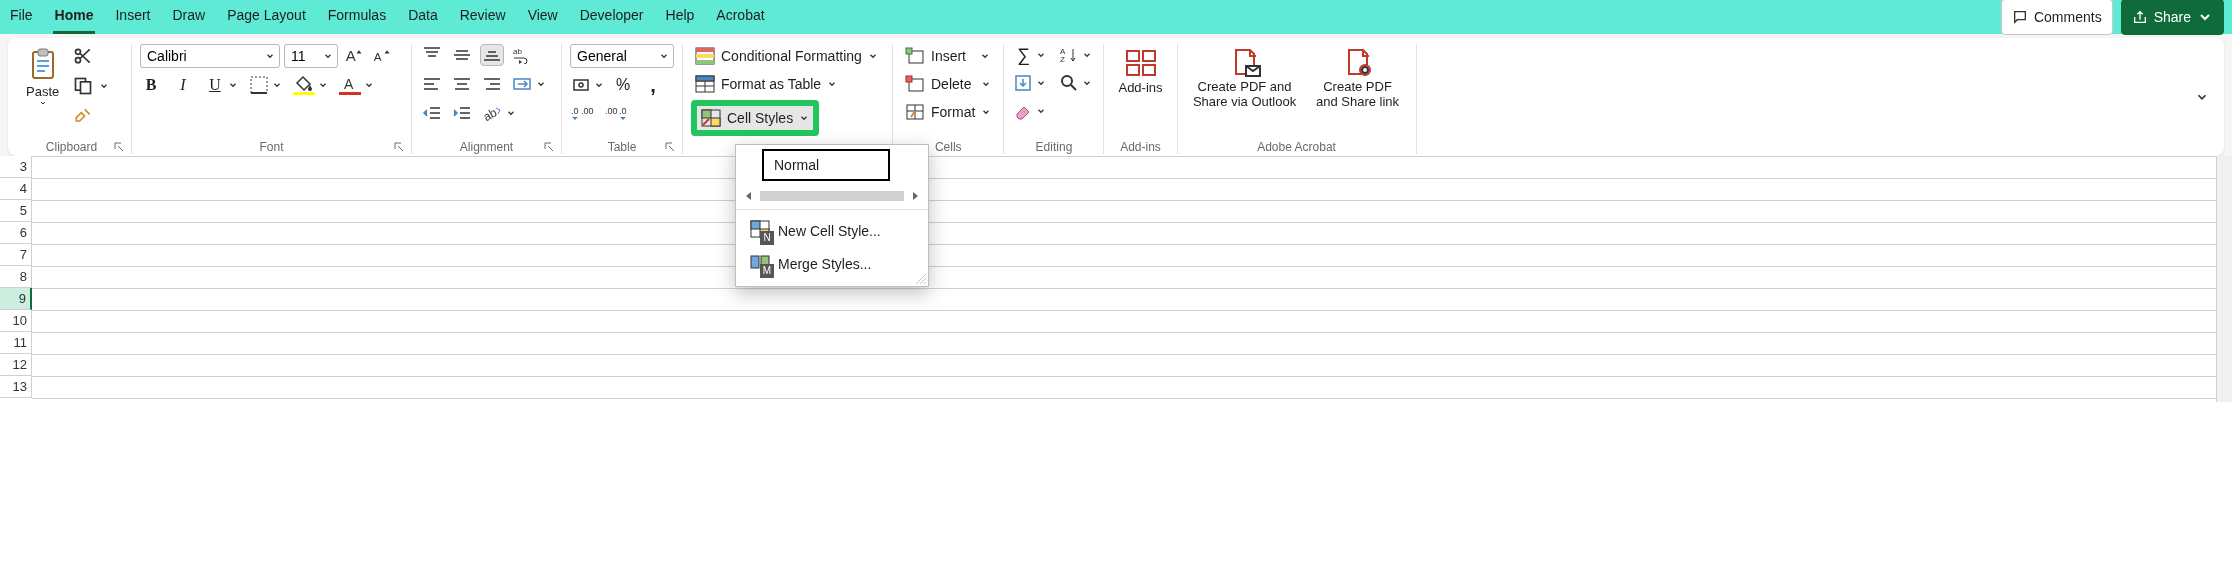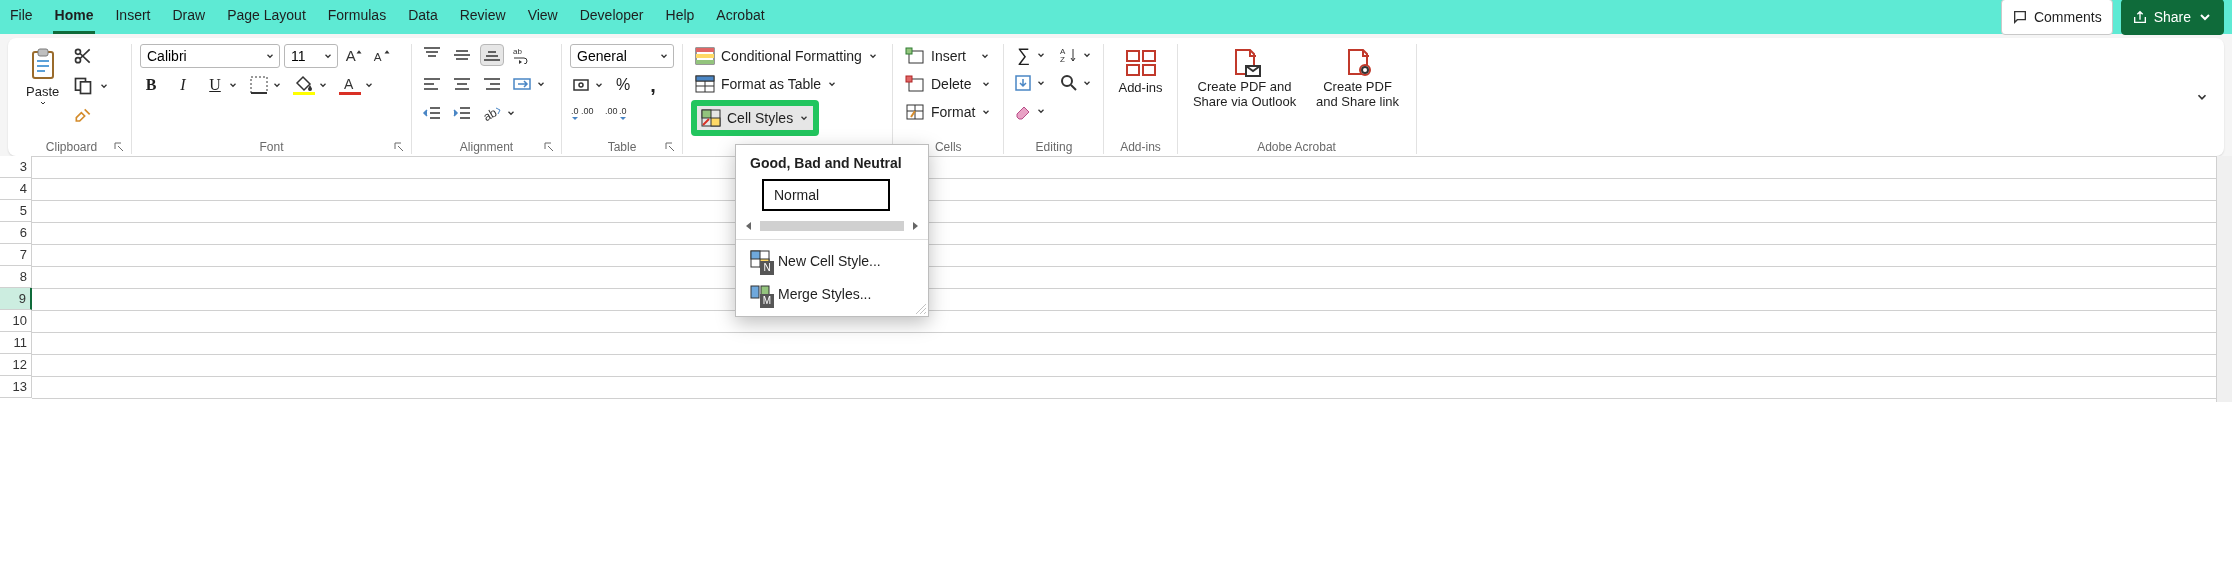--- a/index.html
+++ b/index.html
@@ -579,21 +579,20 @@
   <div class="collapse-caret icon-btn" style="width:24px;height:24px;">
     <svg width="14" height="14" viewBox="0 0 24 24" fill="none" stroke="#333" stroke-width="3">
           <path d="M6 9l6 6 6-6"></path>
         </svg>
   </div>
 
 </div>
 </div>
 
 <div class="popup">
-  <div class="hdr">Good, Bad and Neutral</div>
   <div class="swatch">Normal</div>
   <div class="scroll">
     <svg width="10" height="10" viewBox="0 0 10 10">
         <path d="M7 1L2 5l5 4" fill="#666"></path>
       </svg>
     <div class="track"></div>
     <svg width="10" height="10" viewBox="0 0 10 10">
         <path d="M3 1l5 4-5 4" fill="#666"></path>
       </svg>
   </div>

